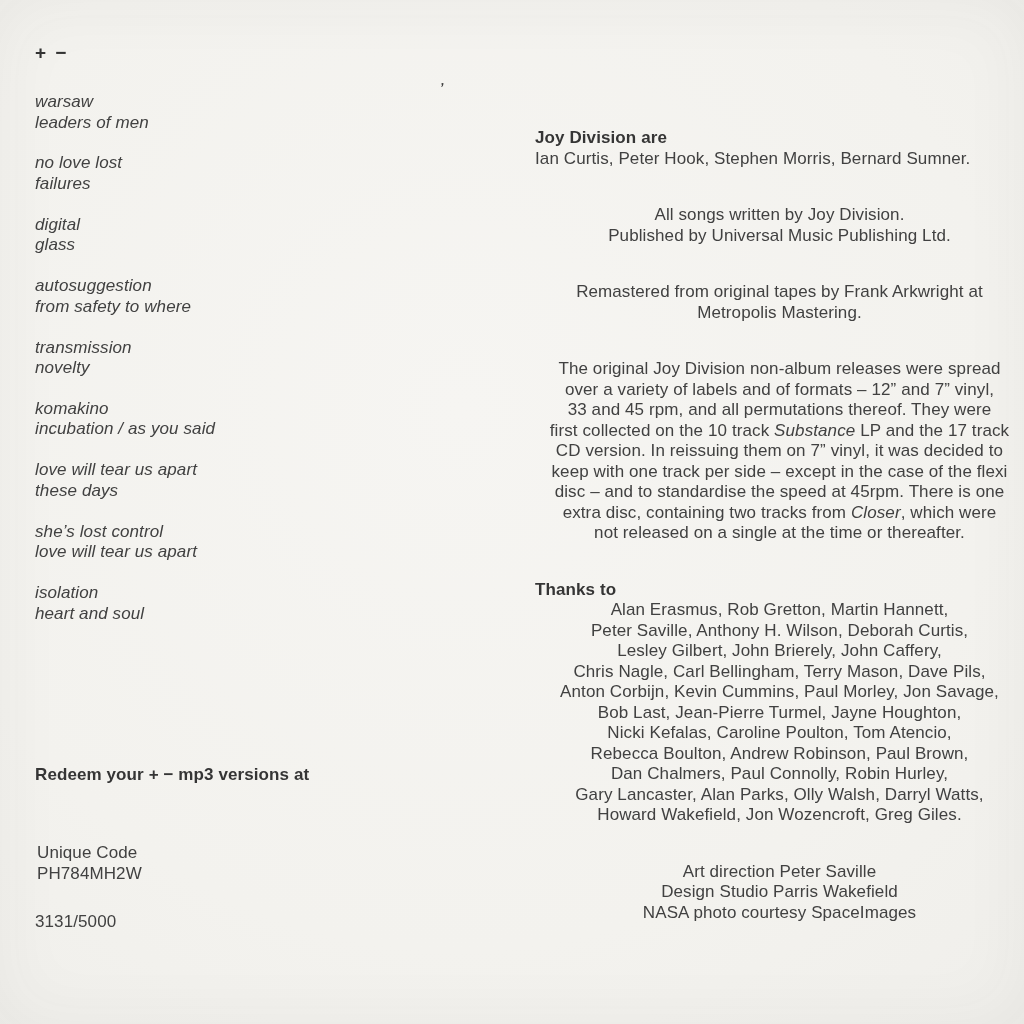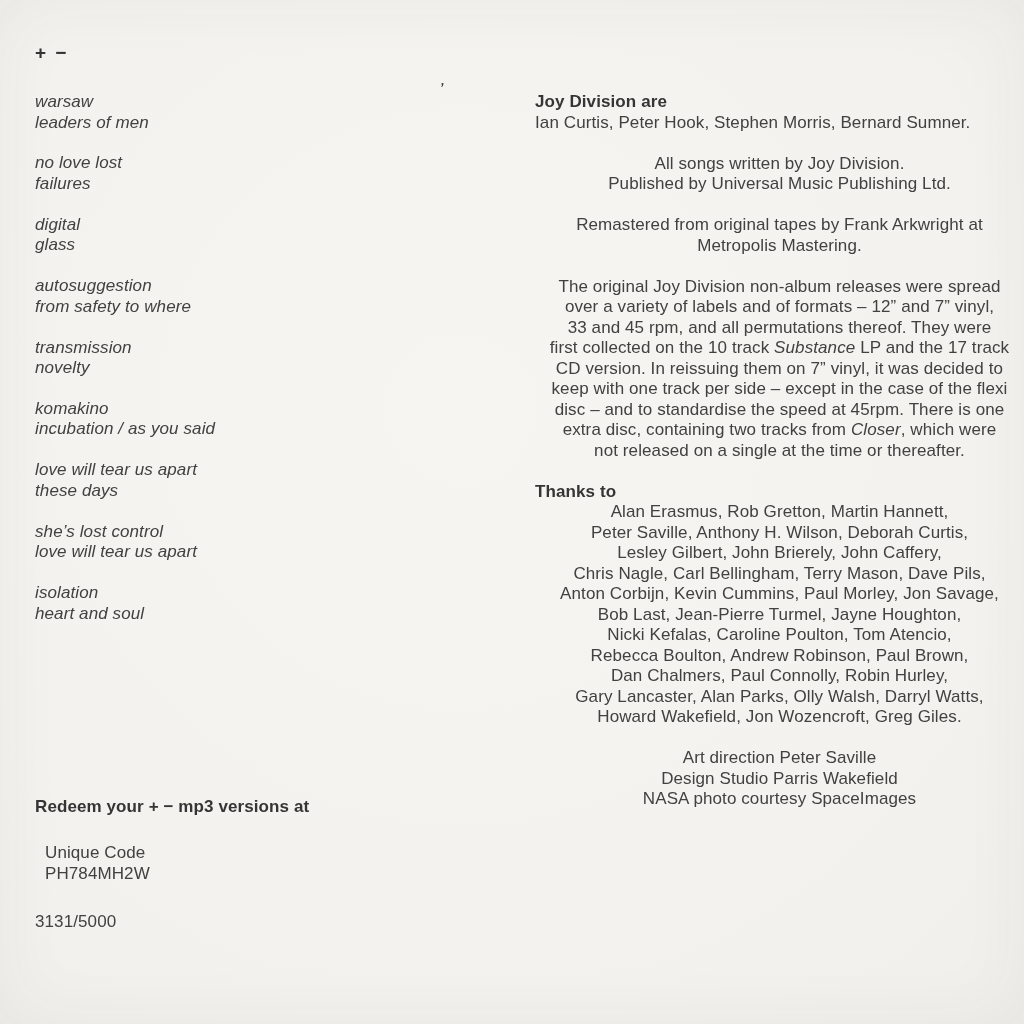--- a/index.html
+++ b/index.html
@@ -41,27 +41,27 @@
   .ink-speck {
     position: absolute; left: 440px; top: 80px;
     font-size: 13px; color: #3a3a3a; transform: rotate(12deg);
     font-weight: 700;
   }
 
   
   .tracklist { position: absolute; left: 35px; top: 92px; }
   .pair { margin-bottom: 20.4px; font-style: italic; }
 
-  .redeem { position: absolute; left: 35px; top: 765px; margin-top: 32px; }
-  .uniquecode { position: absolute; left: 37px; top: 843px; margin-left: 8px; }
+  .redeem { position: absolute; left: 35px; top: 765px; }
+  .uniquecode { position: absolute; left: 37px; top: 843px; }
   .edition { position: absolute; left: 35px; top: 912px; }
 
   
   .rightcol { position: absolute; left: 535px; top: 92px; width: 489px; }
-  .block { margin-bottom: 20.5px; }
+  .block { margin-bottom: 20.5px; margin-top: 36px; }
   .block i { font-style: italic; }
 </style>
 </head>
 <body>
 
 <div class="page">
   <div class="vignette"></div>
 
   <div class="plusminus">+ −</div>
   <div class="ink-speck">’</div>

